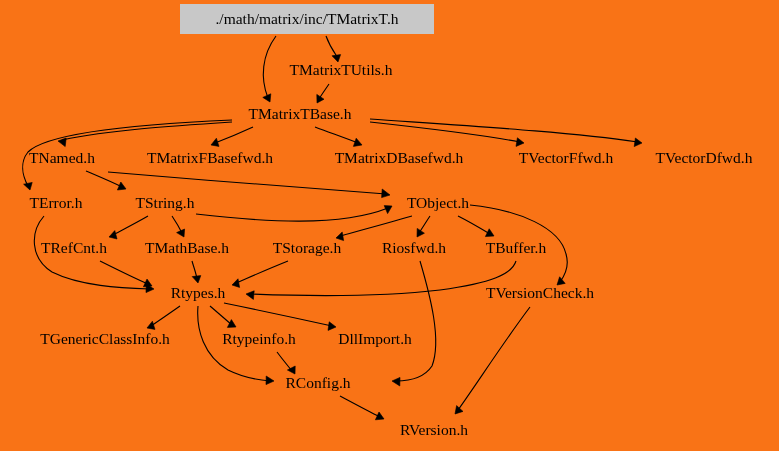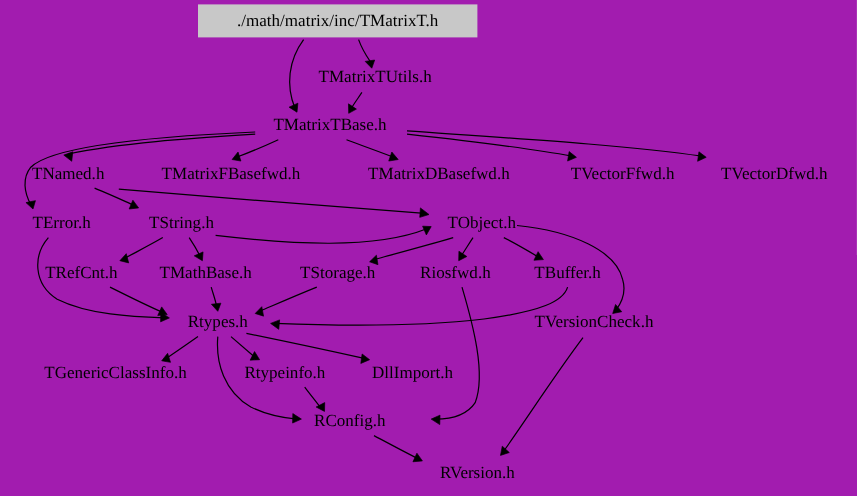--- a/index.html
+++ b/index.html
@@ -4,21 +4,21 @@
 <style>
   html, body {
     margin: 0;
     padding: 0;
     background: #ffffff;
   }
   #graph-root {
     position: relative;
     width: 779px;
     height: 451px;
-    background: #a21caf;
+    background: #f97316;
     font-family: "Liberation Serif", "DejaVu Serif", serif;
     overflow: hidden;
   }
   #graph-svg {
     position: absolute;
     left: 0;
     top: 0;
     width: 779px;
     height: 451px;
   }

